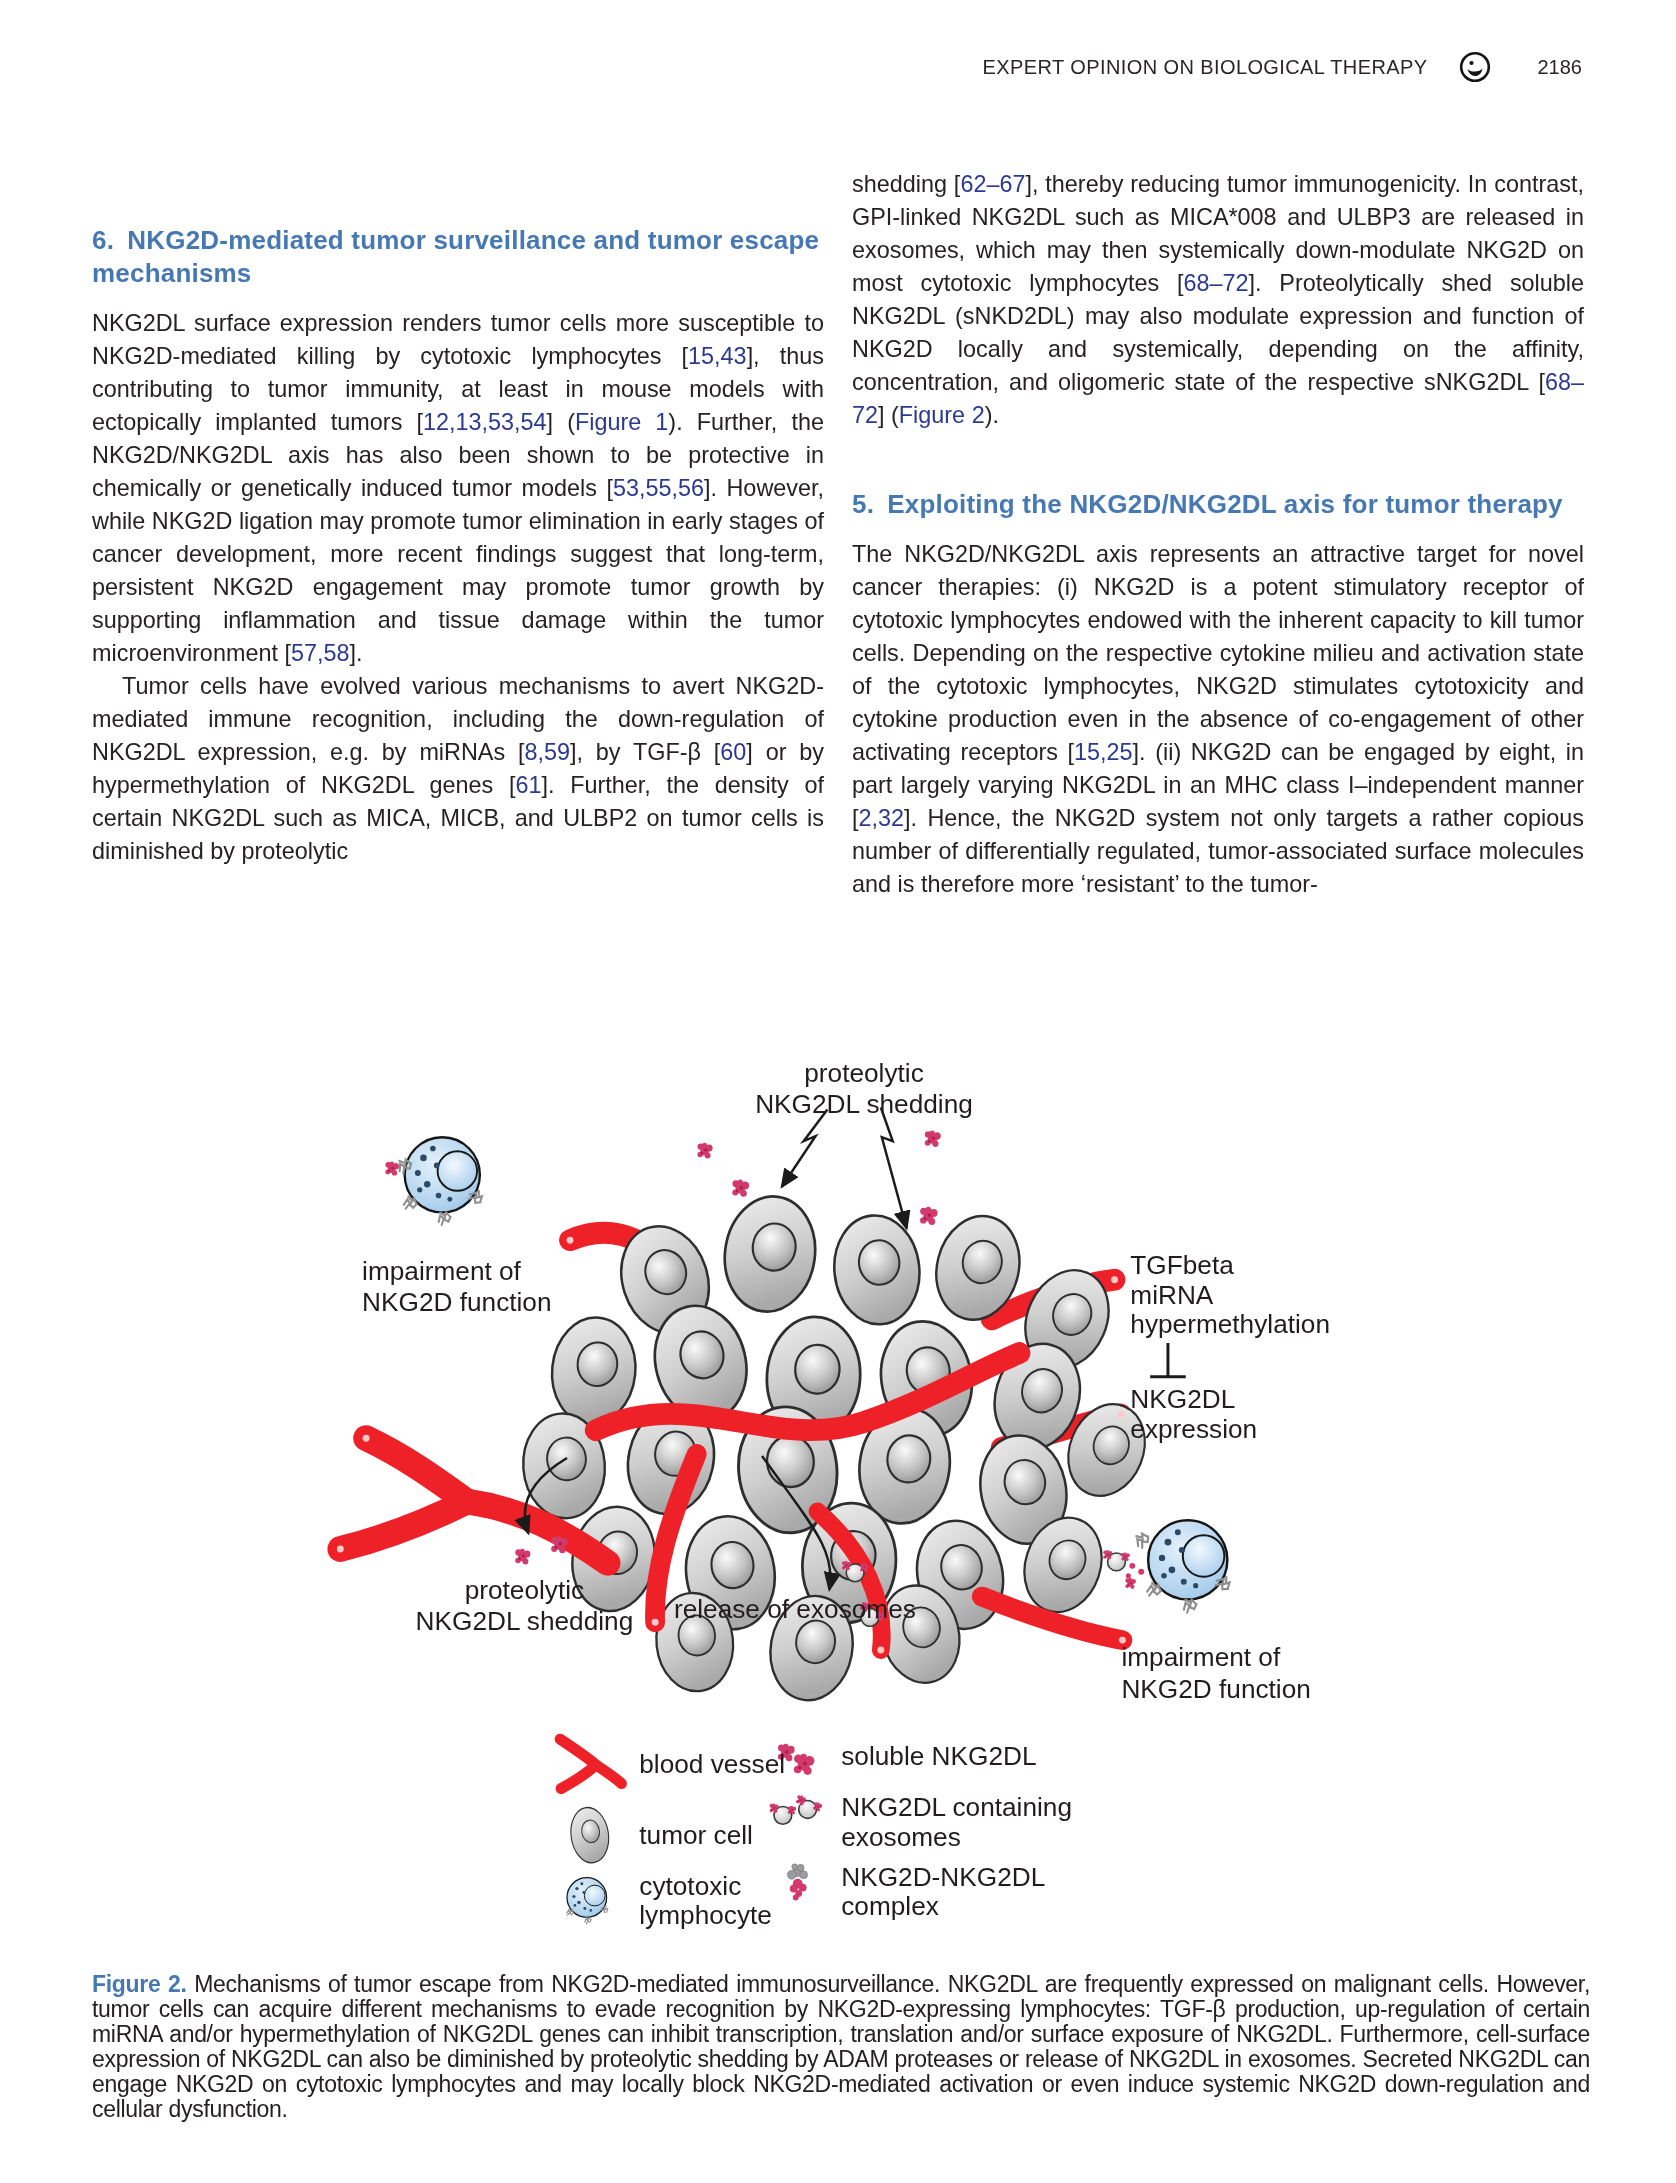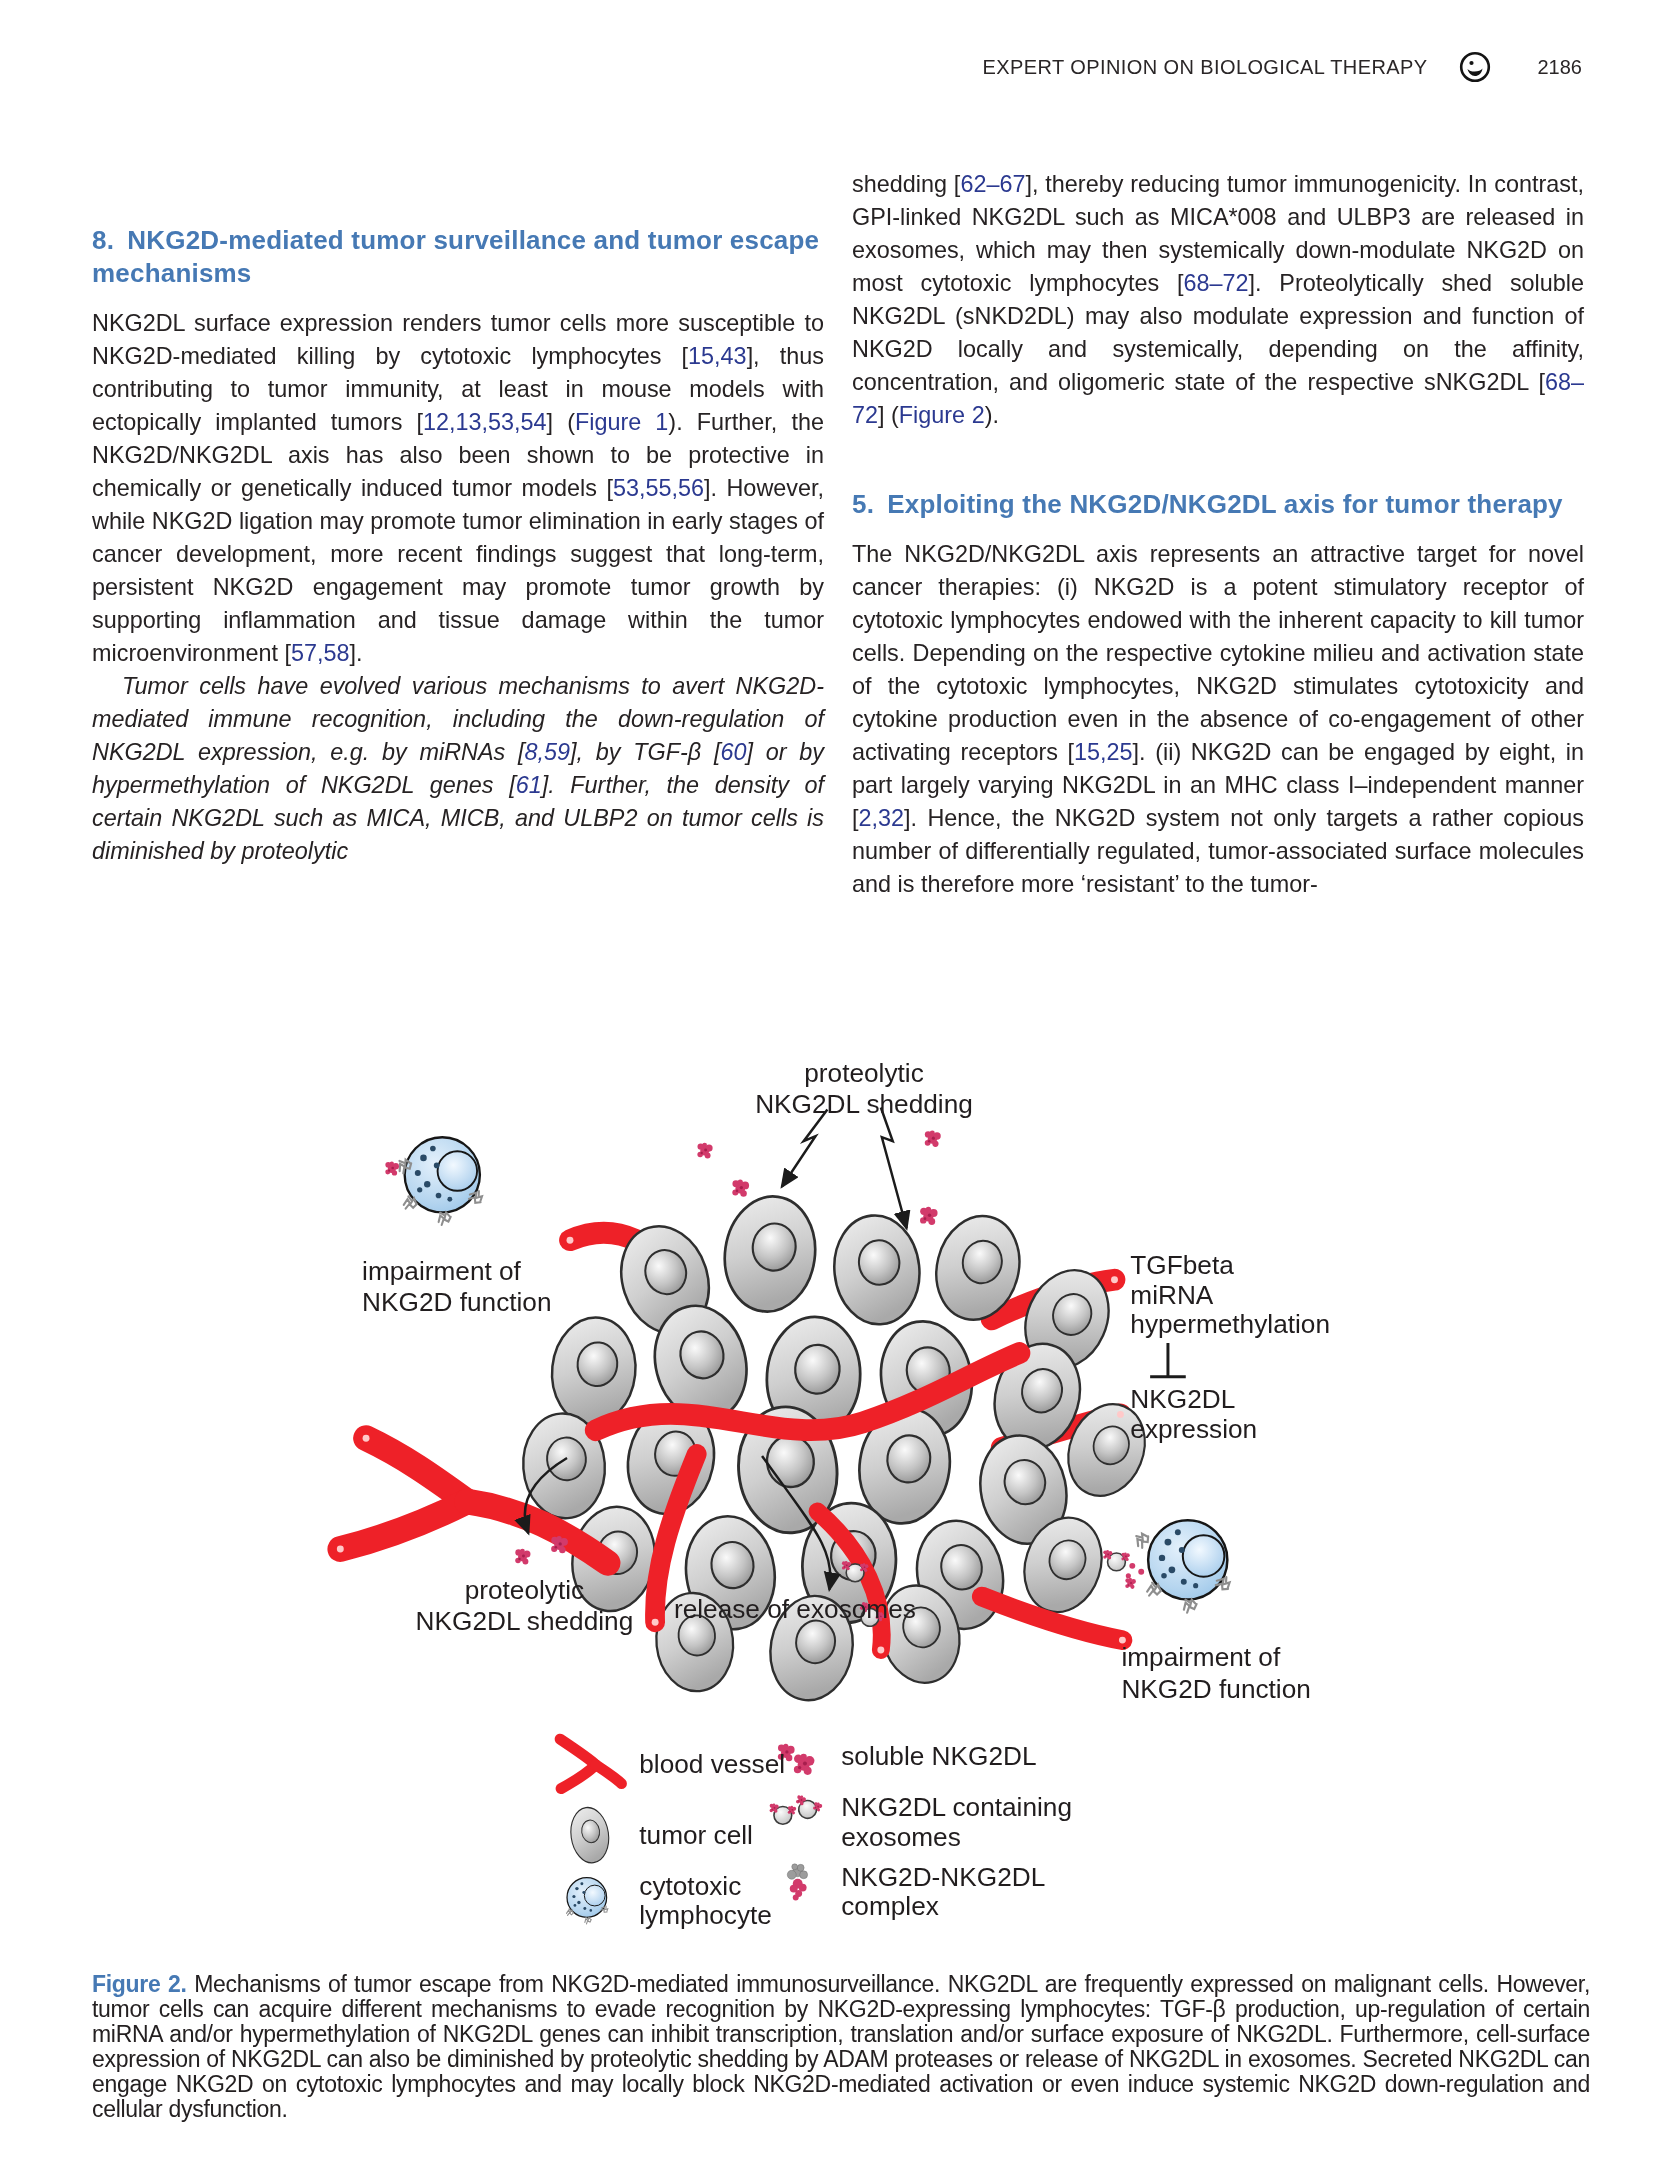--- a/index.html
+++ b/index.html
@@ -9,21 +9,21 @@
   .journal{font-size:20px;letter-spacing:0.4px;color:#2a2627;}
   .logo{margin-left:30px;display:inline-flex;align-items:center;}
   .pagenum{font-size:20px;margin-left:46px;color:#2a2627;}
   .col{position:absolute;top:168px;width:732px;font-size:23.4px;line-height:33px;text-align:justify;}
   .col-left{left:92px;}
   .col-right{left:852px;}
   p{margin:0;}
   .cite{color:var(--citation_navy,#2b3990);}
   h2.section{color:var(--accent_blue,#4679b4);font-size:26px;line-height:33px;font-weight:700;
              margin:56px 0 17px 0;text-align:left;letter-spacing:0.2px;}
-  .indent{text-indent:30px;font-style:italic;}
+  .indent{text-indent:30px;}
   .figure-svg{position:absolute;left:272px;top:1038px;width:1188px;height:931px;}
   .flabel{font-family:"Liberation Sans",sans-serif;font-size:26.5px;fill:#211d1e;}
   .flabel-c{text-anchor:middle;}
   .caption{position:absolute;left:92px;top:1972px;width:1498px;font-size:23px;line-height:25px;
            text-align:justify;letter-spacing:-0.3px;color:#242021;}
   .caption .figlabel{color:var(--accent_blue,#4679b4);font-weight:700;}
 </style>
 </head>
 <body>
 
@@ -35,21 +35,21 @@
       <svg width="34" height="34" viewBox="0 0 34 34">
         <circle cx="17" cy="17" r="13.8" fill="none" stroke="#141414" stroke-width="2.6"></circle>
         <circle cx="13.5" cy="13" r="2.1" fill="#141414"></circle>
         <path d="M9.5 19 C 12 22.5 22 22.5 24.5 18.5 C 23.5 24 20.5 26 17 26 C 13.5 26 10.5 23 9.5 19 Z" fill="#141414"></path>
       </svg>
     </span>
     <span class="pagenum">2186</span>
   </div>
 
   <div class="col col-left">
-    <h2 class="section">8. NKG2D-mediated tumor surveillance and tumor escape mechanisms</h2>
+    <h2 class="section">6. NKG2D-mediated tumor surveillance and tumor escape mechanisms</h2>
     <p><span>NKG2DL surface expression renders tumor cells more susceptible to NKG2D-mediated killing by cytotoxic lymphocytes [</span><span class="cite">15,43</span><span>], thus contributing to tumor immunity, at least in mouse models with ectopically implanted tumors [</span><span class="cite">12,13,53,54</span><span>] (</span><span class="cite">Figure 1</span><span>). Further, the NKG2D/NKG2DL axis has also been shown to be protective in chemically or genetically induced tumor models [</span><span class="cite">53,55,56</span><span>]. However, while NKG2D ligation may promote tumor elimination in early stages of cancer development, more recent findings suggest that long-term, persistent NKG2D engagement may promote tumor growth by supporting inflammation and tissue damage within the tumor microenvironment [</span><span class="cite">57,58</span><span>].</span></p>
     <p class="indent"><span>Tumor cells have evolved various mechanisms to avert NKG2D-mediated immune recognition, including the down-regulation of NKG2DL expression, e.g. by miRNAs [</span><span class="cite">8,59</span><span>], by TGF-β [</span><span class="cite">60</span><span>] or by hypermethylation of NKG2DL genes [</span><span class="cite">61</span><span>]. Further, the density of certain NKG2DL such as MICA, MICB, and ULBP2 on tumor cells is diminished by proteolytic</span></p>
   </div>
 
   <div class="col col-right">
     <p><span>shedding [</span><span class="cite">62–67</span><span>], thereby reducing tumor immunogenicity. In contrast, GPI-linked NKG2DL such as MICA*008 and ULBP3 are released in exosomes, which may then systemically down-modulate NKG2D on most cytotoxic lymphocytes [</span><span class="cite">68–72</span><span>]. Proteolytically shed soluble NKG2DL (sNKD2DL) may also modulate expression and function of NKG2D locally and systemically, depending on the affinity, concentration, and oligomeric state of the respective sNKG2DL [</span><span class="cite">68–72</span><span>] (</span><span class="cite">Figure 2</span><span>).</span></p>
     <h2 class="section">5. Exploiting the NKG2D/NKG2DL axis for tumor therapy</h2>
     <p><span>The NKG2D/NKG2DL axis represents an attractive target for novel cancer therapies: (i) NKG2D is a potent stimulatory receptor of cytotoxic lymphocytes endowed with the inherent capacity to kill tumor cells. Depending on the respective cytokine milieu and activation state of the cytotoxic lymphocytes, NKG2D stimulates cytotoxicity and cytokine production even in the absence of co-engagement of other activating receptors [</span><span class="cite">15,25</span><span>]. (ii) NKG2D can be engaged by eight, in part largely varying NKG2DL in an MHC class I–independent manner [</span><span class="cite">2,32</span><span>]. Hence, the NKG2D system not only targets a rather copious number of differentially regulated, tumor-associated surface molecules and is therefore more ‘resistant’ to the tumor-</span></p>
   </div>
 

